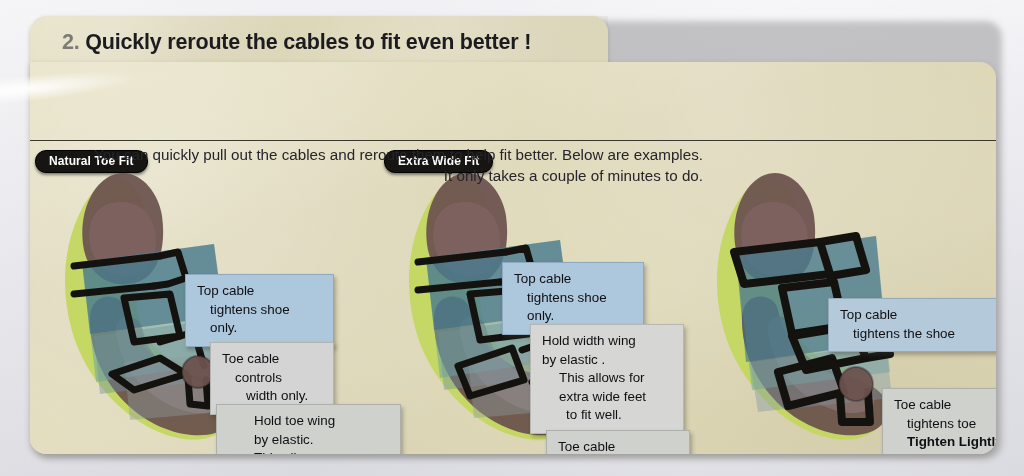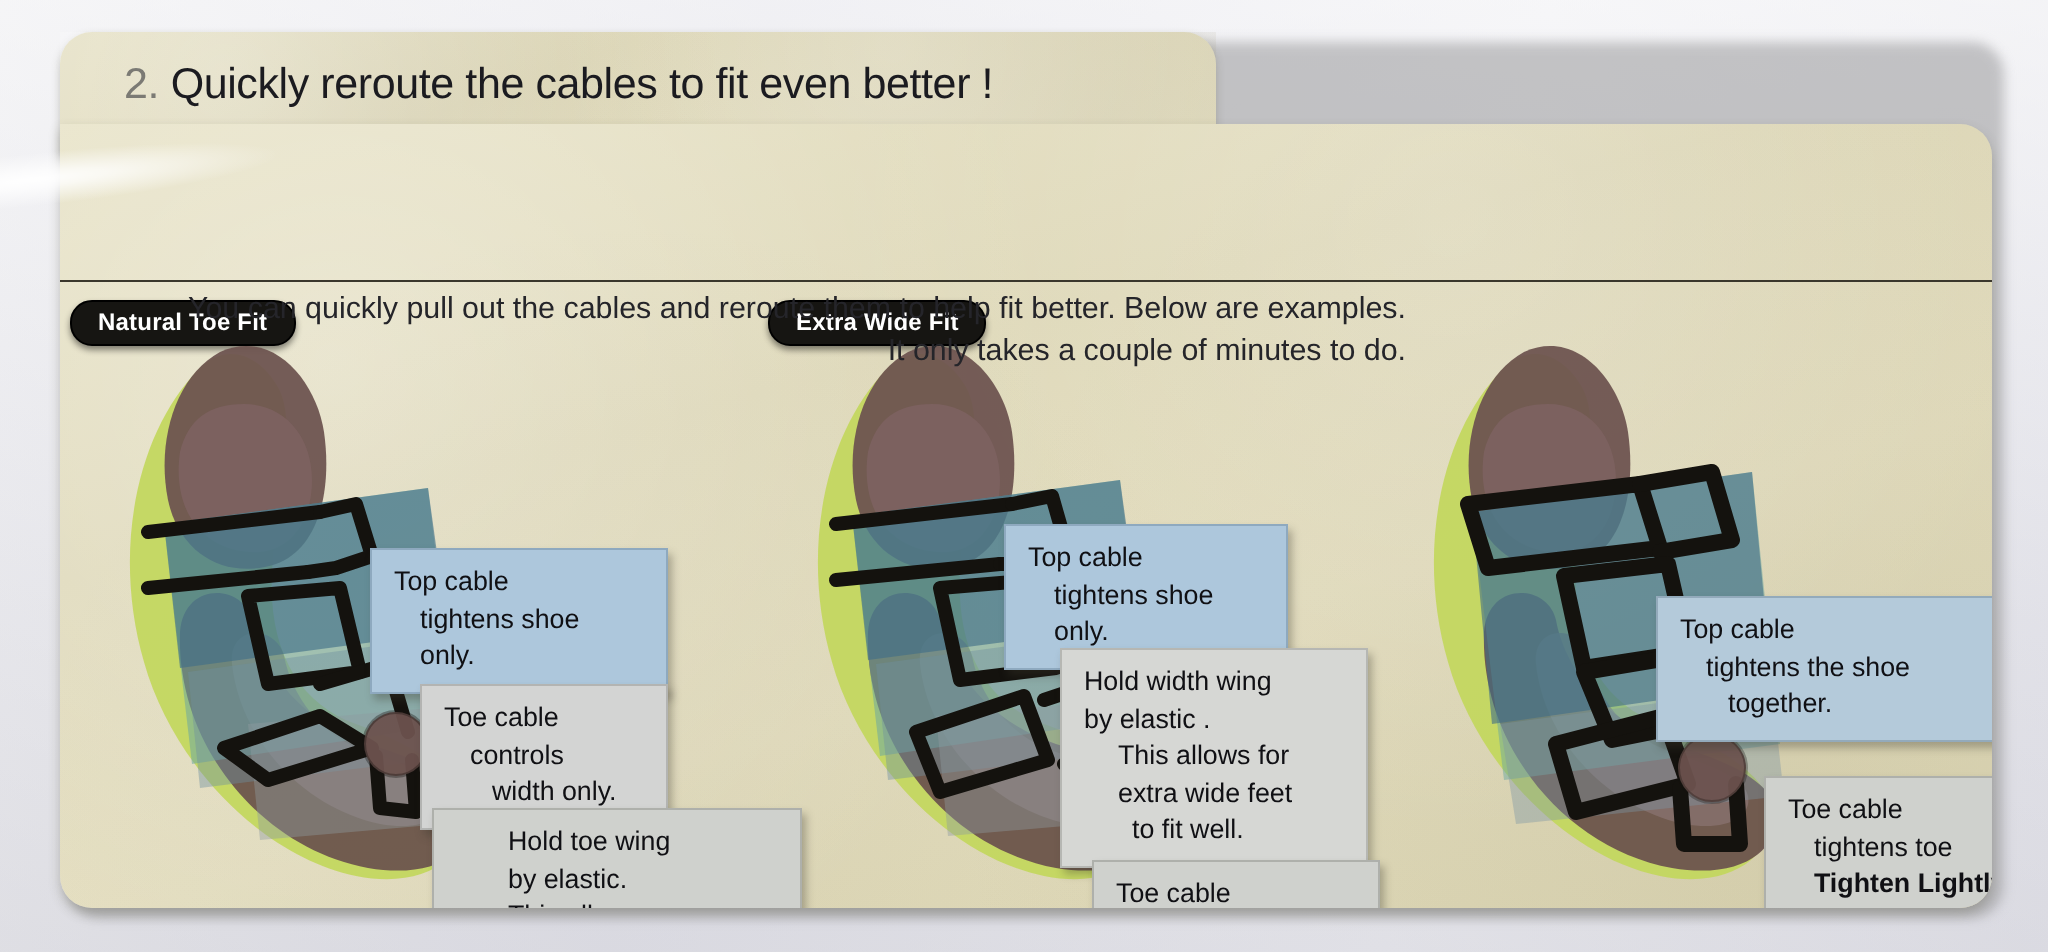--- a/index.html
+++ b/index.html
@@ -50,21 +50,21 @@
   }
   .glare{
     position:absolute;left:-12px;top:72px;width:150px;height:26px;
     background:radial-gradient(ellipse at 18% 50%, rgba(255,255,255,.97) 0%, rgba(255,255,255,.75) 22%, rgba(255,255,255,0) 72%);
     transform:rotate(-6deg);pointer-events:none;z-index:40;
   }
 
   
   .heading{
     position:absolute;left:62px;top:30px;z-index:20;
-    font-size:21.5px;font-weight:normal;color:#1b1b20;
+    font-size:21.5px;font-weight:bold;color:#1b1b20;
     letter-spacing:-.2px;white-space:nowrap;
   }
   .heading .num{color:#7b7a74;}
   .intro{
     position:absolute;left:64px;top:82px;z-index:20;
     font-size:15.2px;color:#25252a;line-height:21px;
   }
   .intro div{white-space:nowrap;text-align:right;}
 
   .divider{
@@ -258,21 +258,20 @@
           <path d="M88 206 L142 192 L154 226 L98 240 Z"></path>
           <path d="M150 228 L152 256 L180 256 L178 226"></path>
         </g>
         <circle cx="166" cy="218" r="17" fill="#6b524e" opacity="0.95"></circle>
         <circle cx="166" cy="218" r="17" fill="none" stroke="#14120e" stroke-width="2" opacity="0.3"></circle>
       </svg>
 
       <div class="callout c-blue2" style="left:158px;top:158px;width:168px;">
         <div>Top cable</div>
         <div class="i1">tightens the shoe</div>
-        <div class="i2">together.</div>
       </div>
 
       <div class="callout c-gray2" style="left:212px;top:248px;width:124px;">
         <div>Toe cable</div>
         <div class="i1">tightens toe</div>
         <div class="i1 bold">Tighten Lightly!</div>
       </div>
     </div>
 
   </div>

